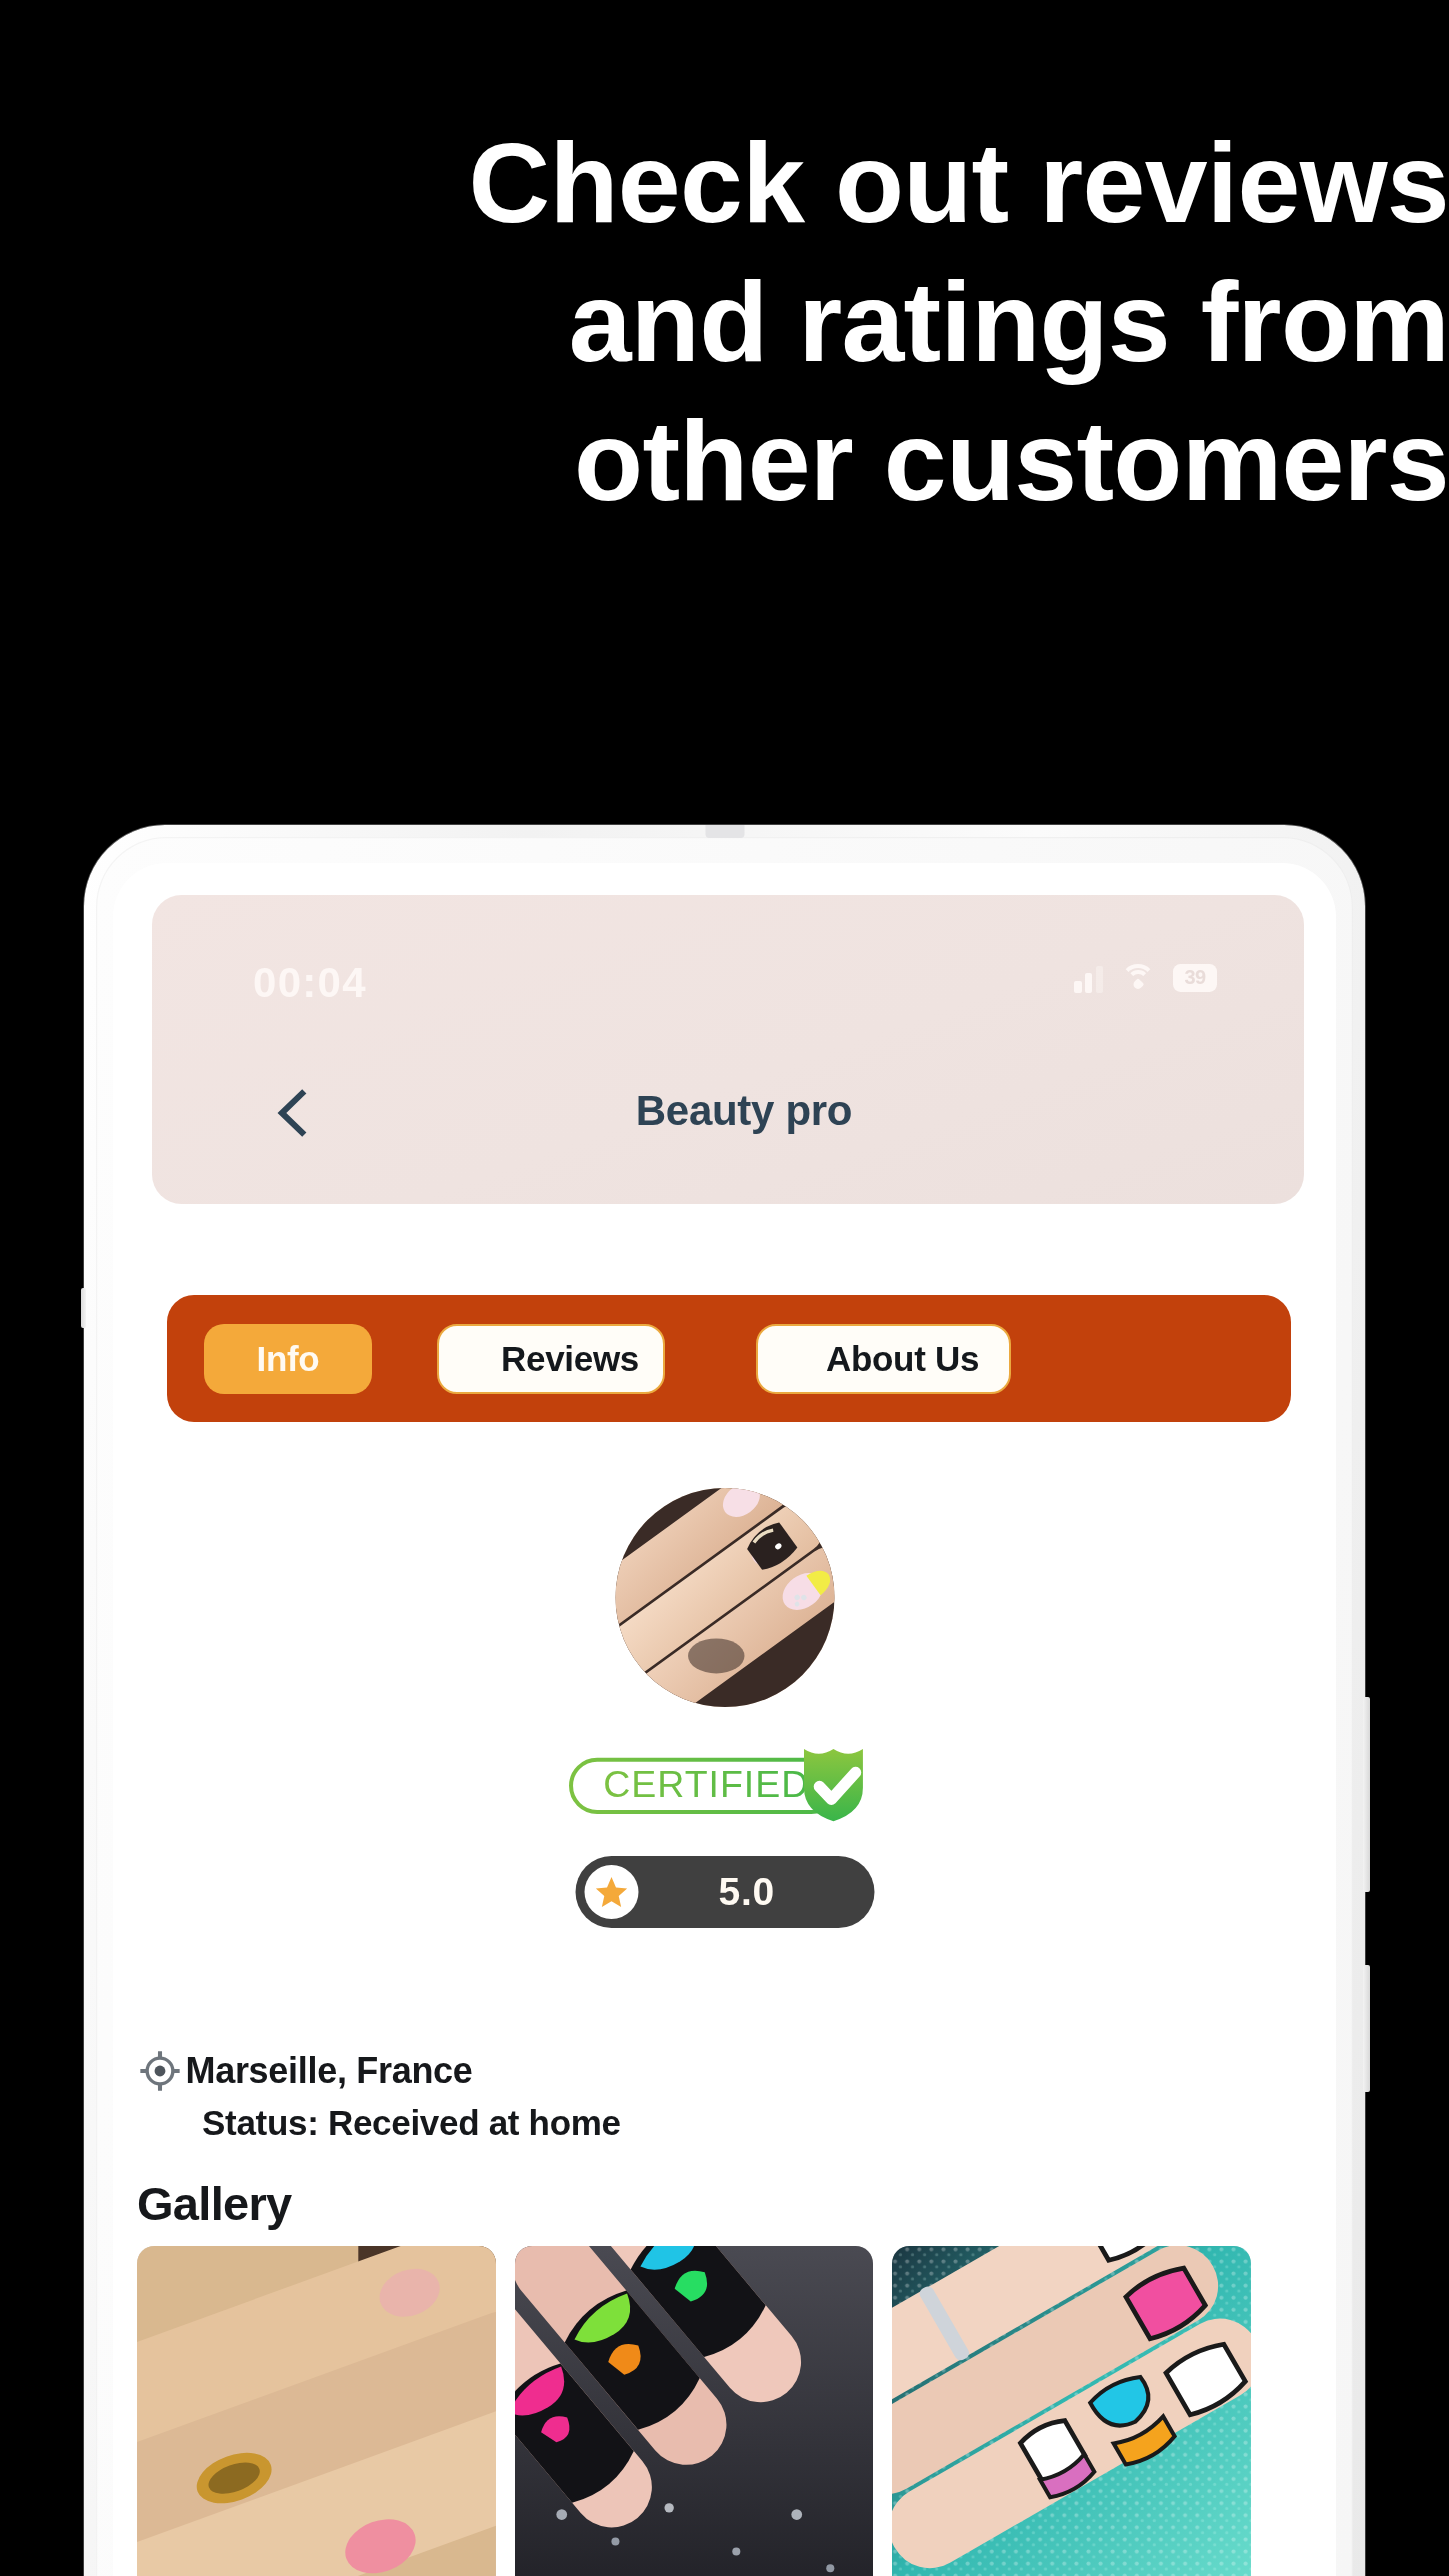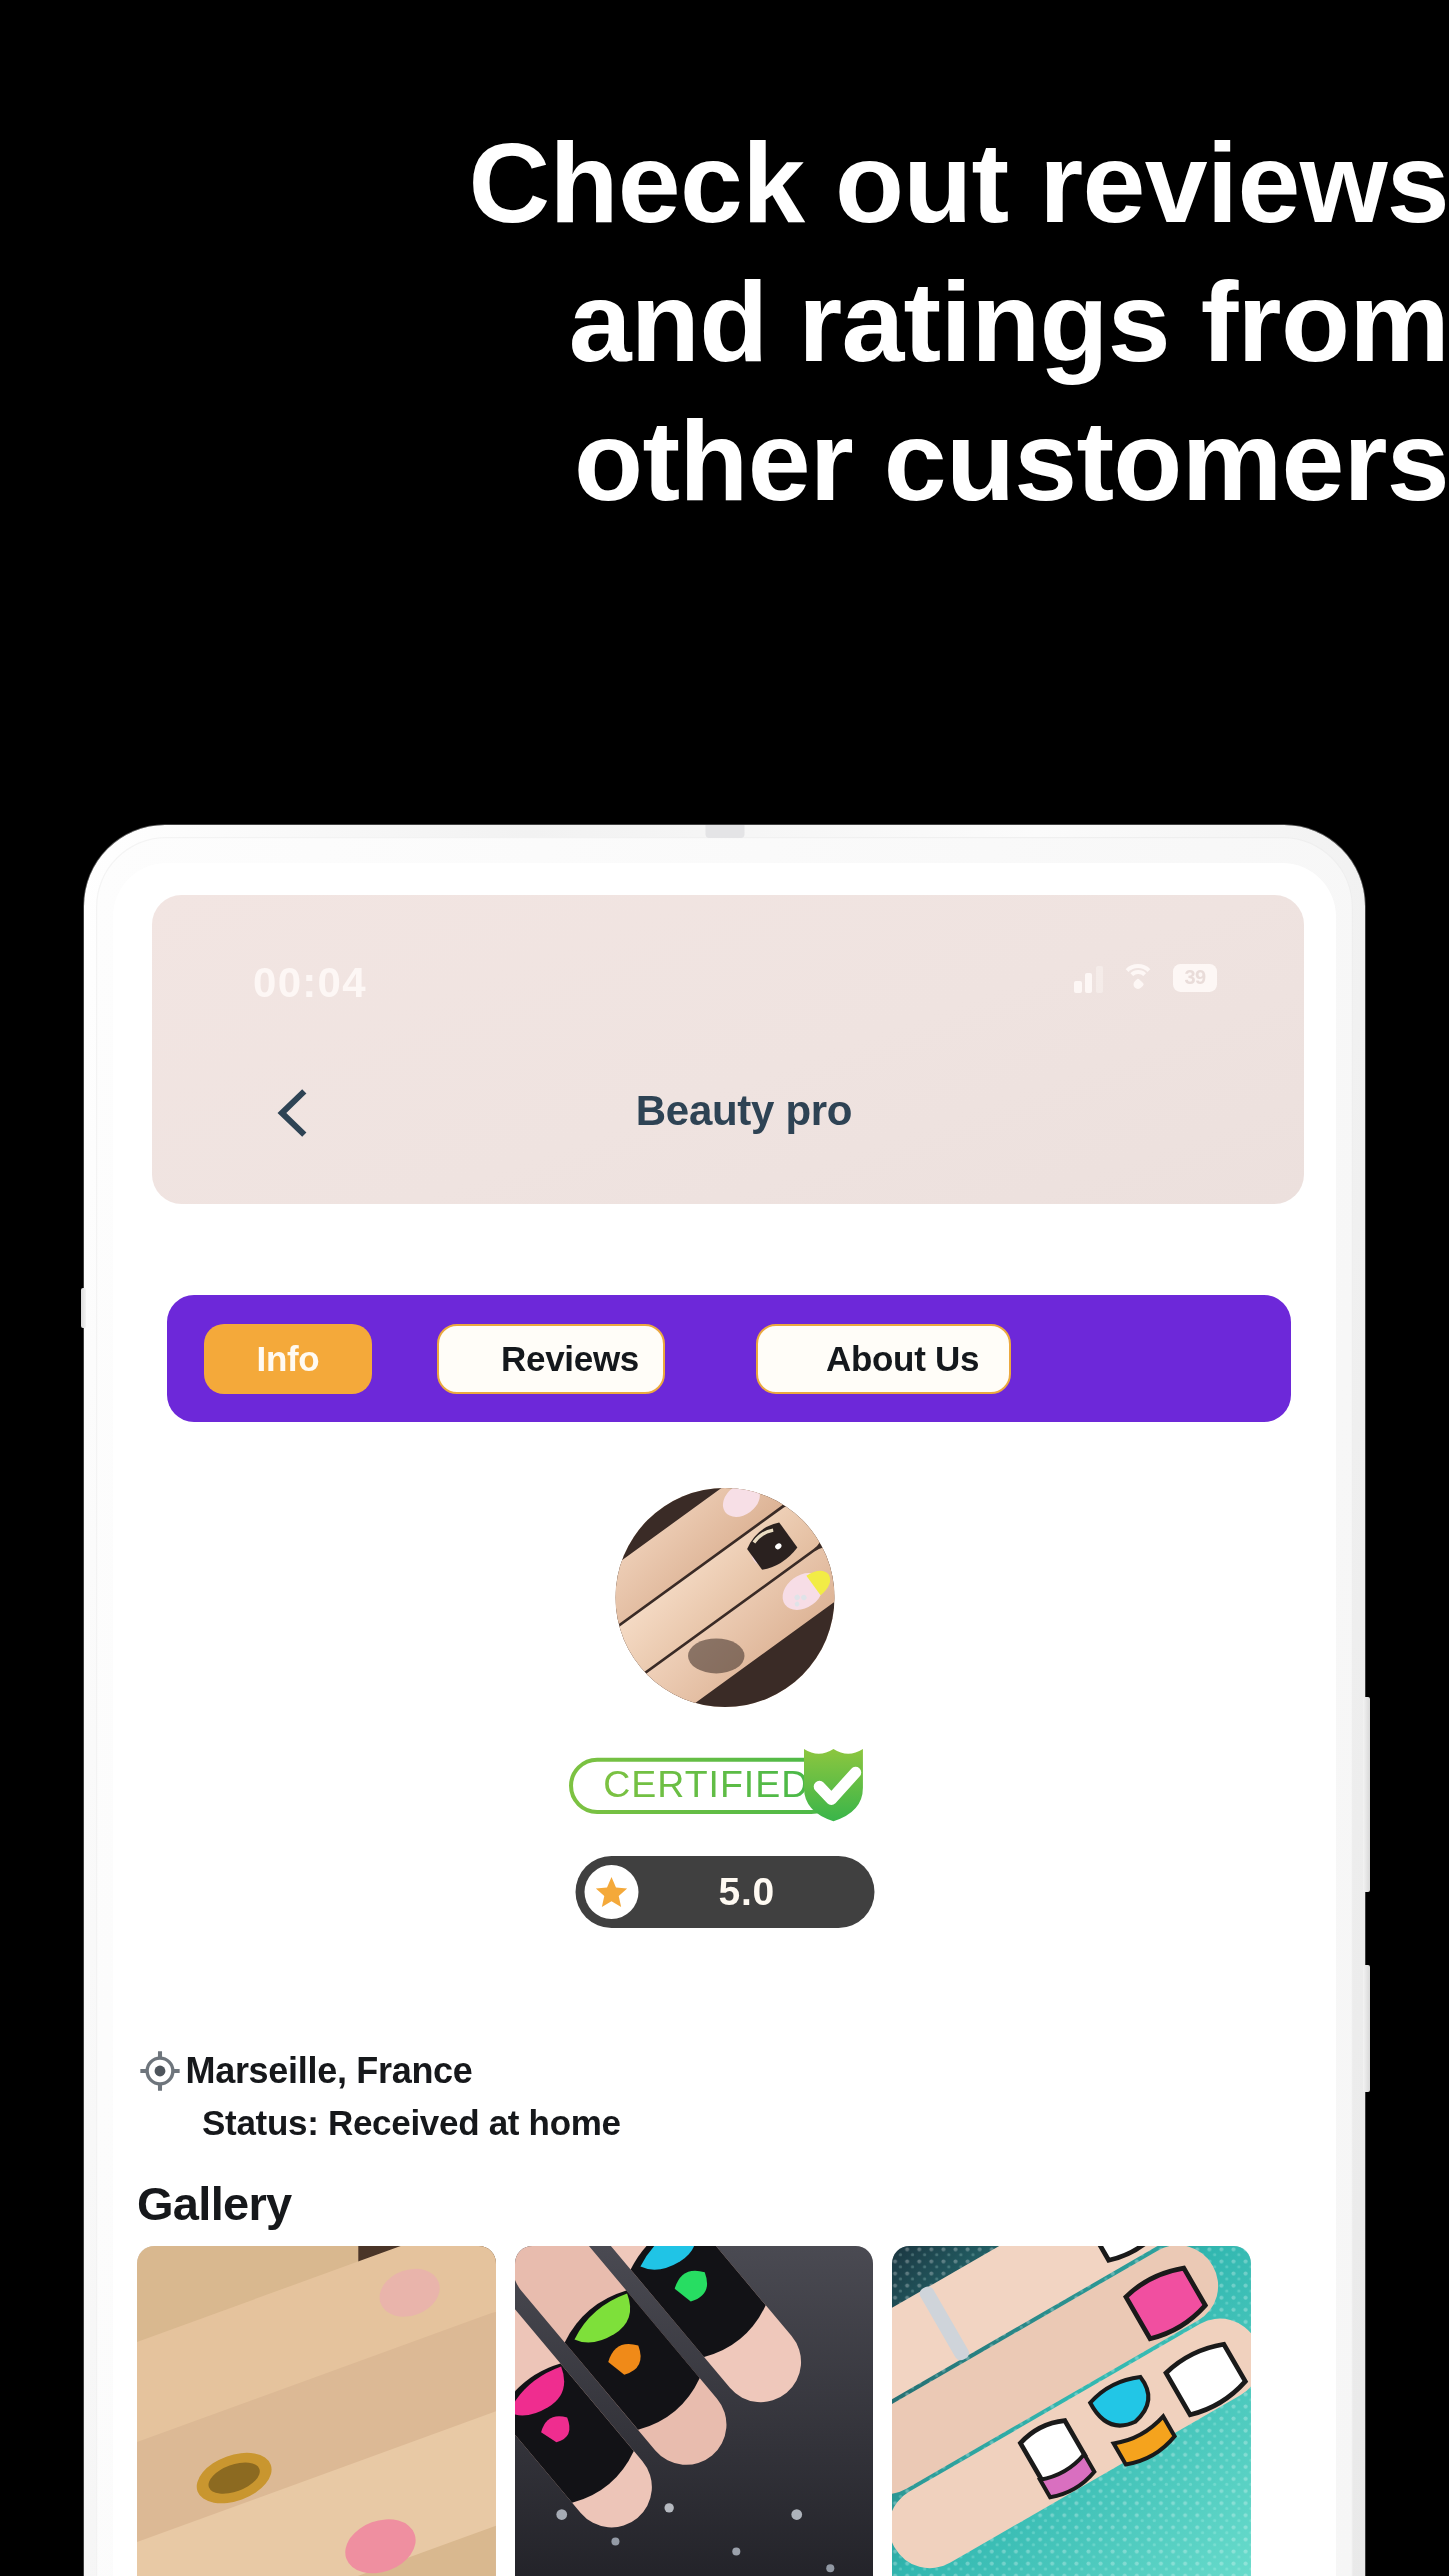--- a/index.html
+++ b/index.html
@@ -102,21 +102,21 @@
   }
   .back-btn svg { width:100%; height:100%; }
   .nav-title {
     position:absolute; left:0; right:0; top:12px; text-align:center;
     font-size:42px; font-weight:700; color:#2e4354; letter-spacing:-0.3px;
   }
 
   
   .tabstrip {
     position:absolute; left:54px; top:432px; width:1124px; height:127px;
-    background:#6d28d9; border-radius:27px;
+    background:#c2410c; border-radius:27px;
     display:flex; align-items:center;
   }
   .tab {
     font-size:35px; font-weight:700; letter-spacing:-0.3px;
     border-radius:20px; display:flex; align-items:center; justify-content:center;
     cursor:pointer; height:70px;
   }
   .tab-active {
     position:absolute; left:37px; width:168px;
     background:#f4a93a; color:#fffaf2; border:none;

